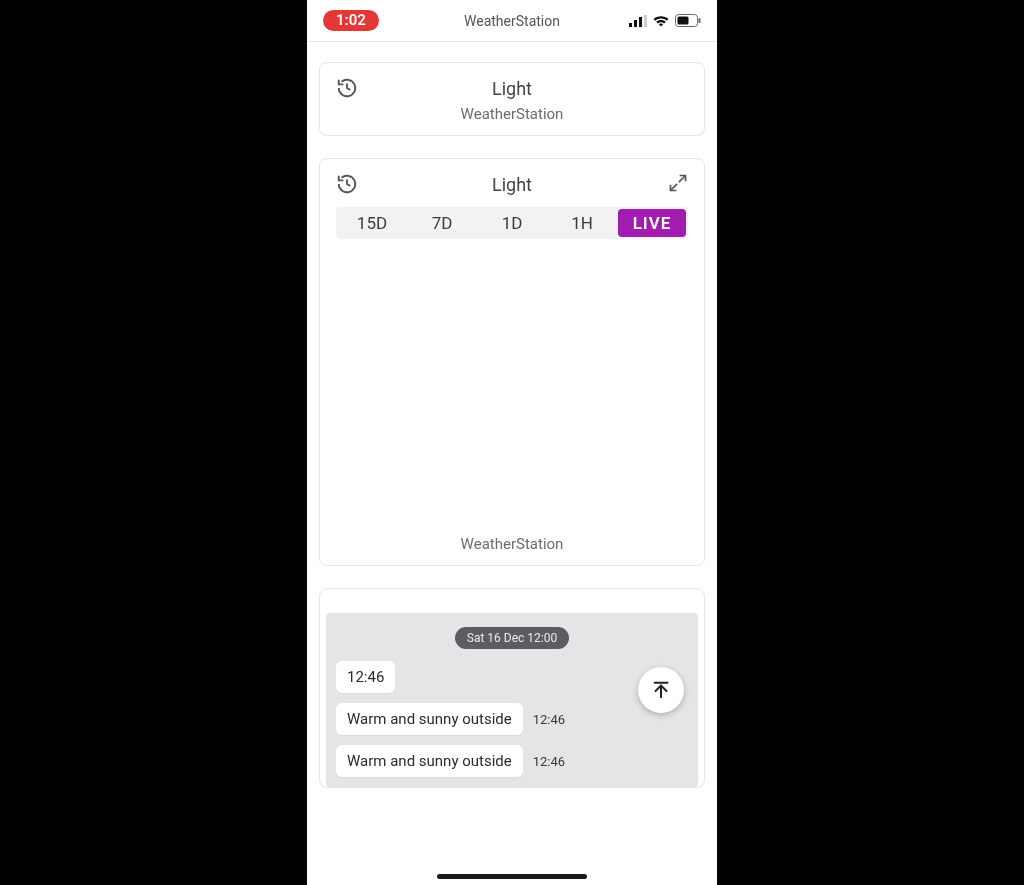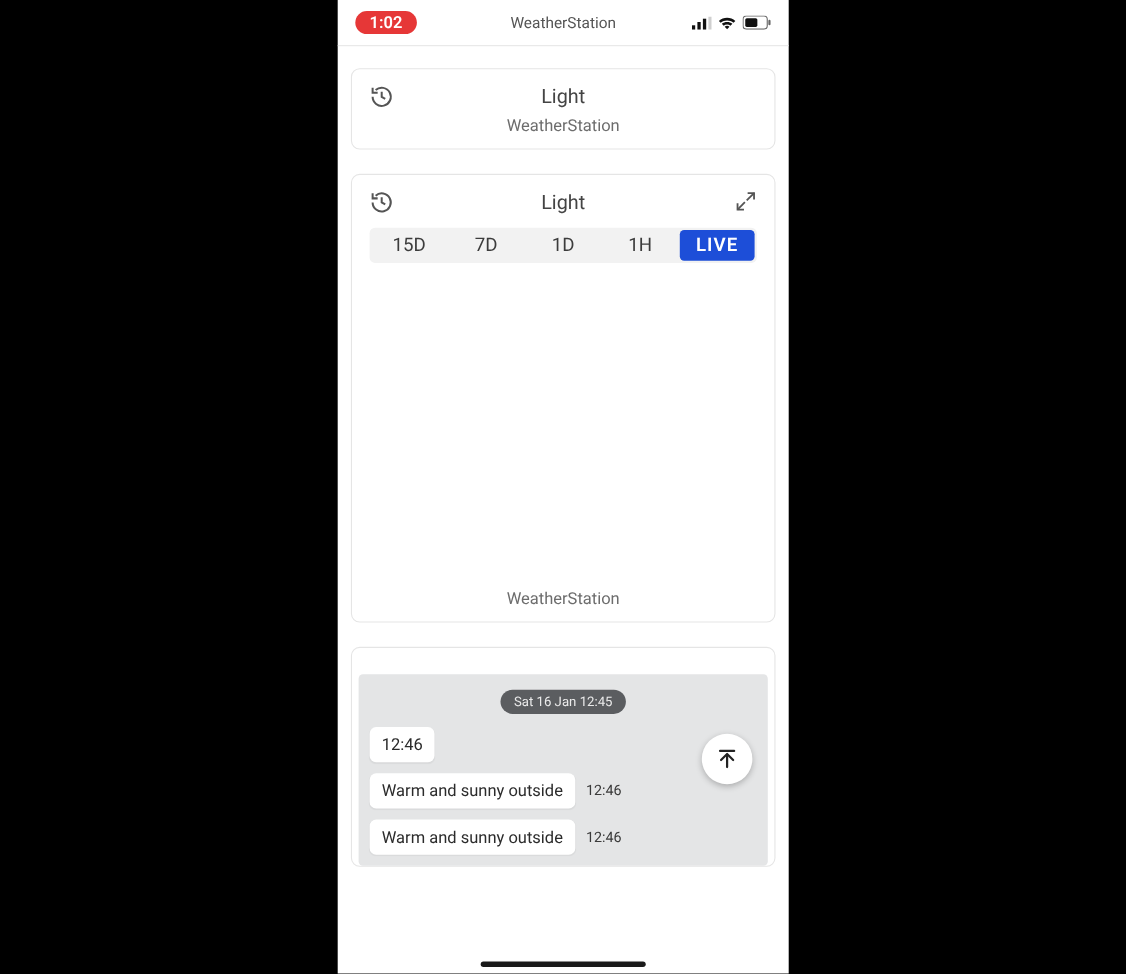--- a/index.html
+++ b/index.html
@@ -109,21 +109,21 @@
   .seg-item {
     flex: 1;
     text-align: center;
     font-size: 17px;
     color: #3c3c3c;
     padding: 4px 0;
     border-radius: 4px;
     cursor: pointer;
   }
   .seg-item.active {
-    background: #1d4ed8;
+    background: #a21caf;
     color: #fff;
     font-weight: 600;
     letter-spacing: 1px;
   }
   .graph-body {
     height: 290px;
   }
 
   
   .report-body {
@@ -251,21 +251,21 @@
         <div class="seg-item">1D</div>
         <div class="seg-item">1H</div>
         <div class="seg-item active">LIVE</div>
       </div>
       <div class="graph-body"></div>
       <div class="card-footer">WeatherStation</div>
     </div>
 
     <div class="card" style="padding-bottom:0;">
       <div class="report-body">
-        <span class="date-pill">Sat 16 Jan 12:45</span>
+        <span class="date-pill">Sat 16 Dec 12:00</span>
 
         <div class="msg-row">
           <span class="bubble">12:46</span>
         </div>
         <div class="msg-row">
           <span class="bubble">Warm and sunny outside</span>
           <span class="msg-time">12:46</span>
         </div>
         <div class="msg-row" style="margin-bottom:0;">
           <span class="bubble">Warm and sunny outside</span>

